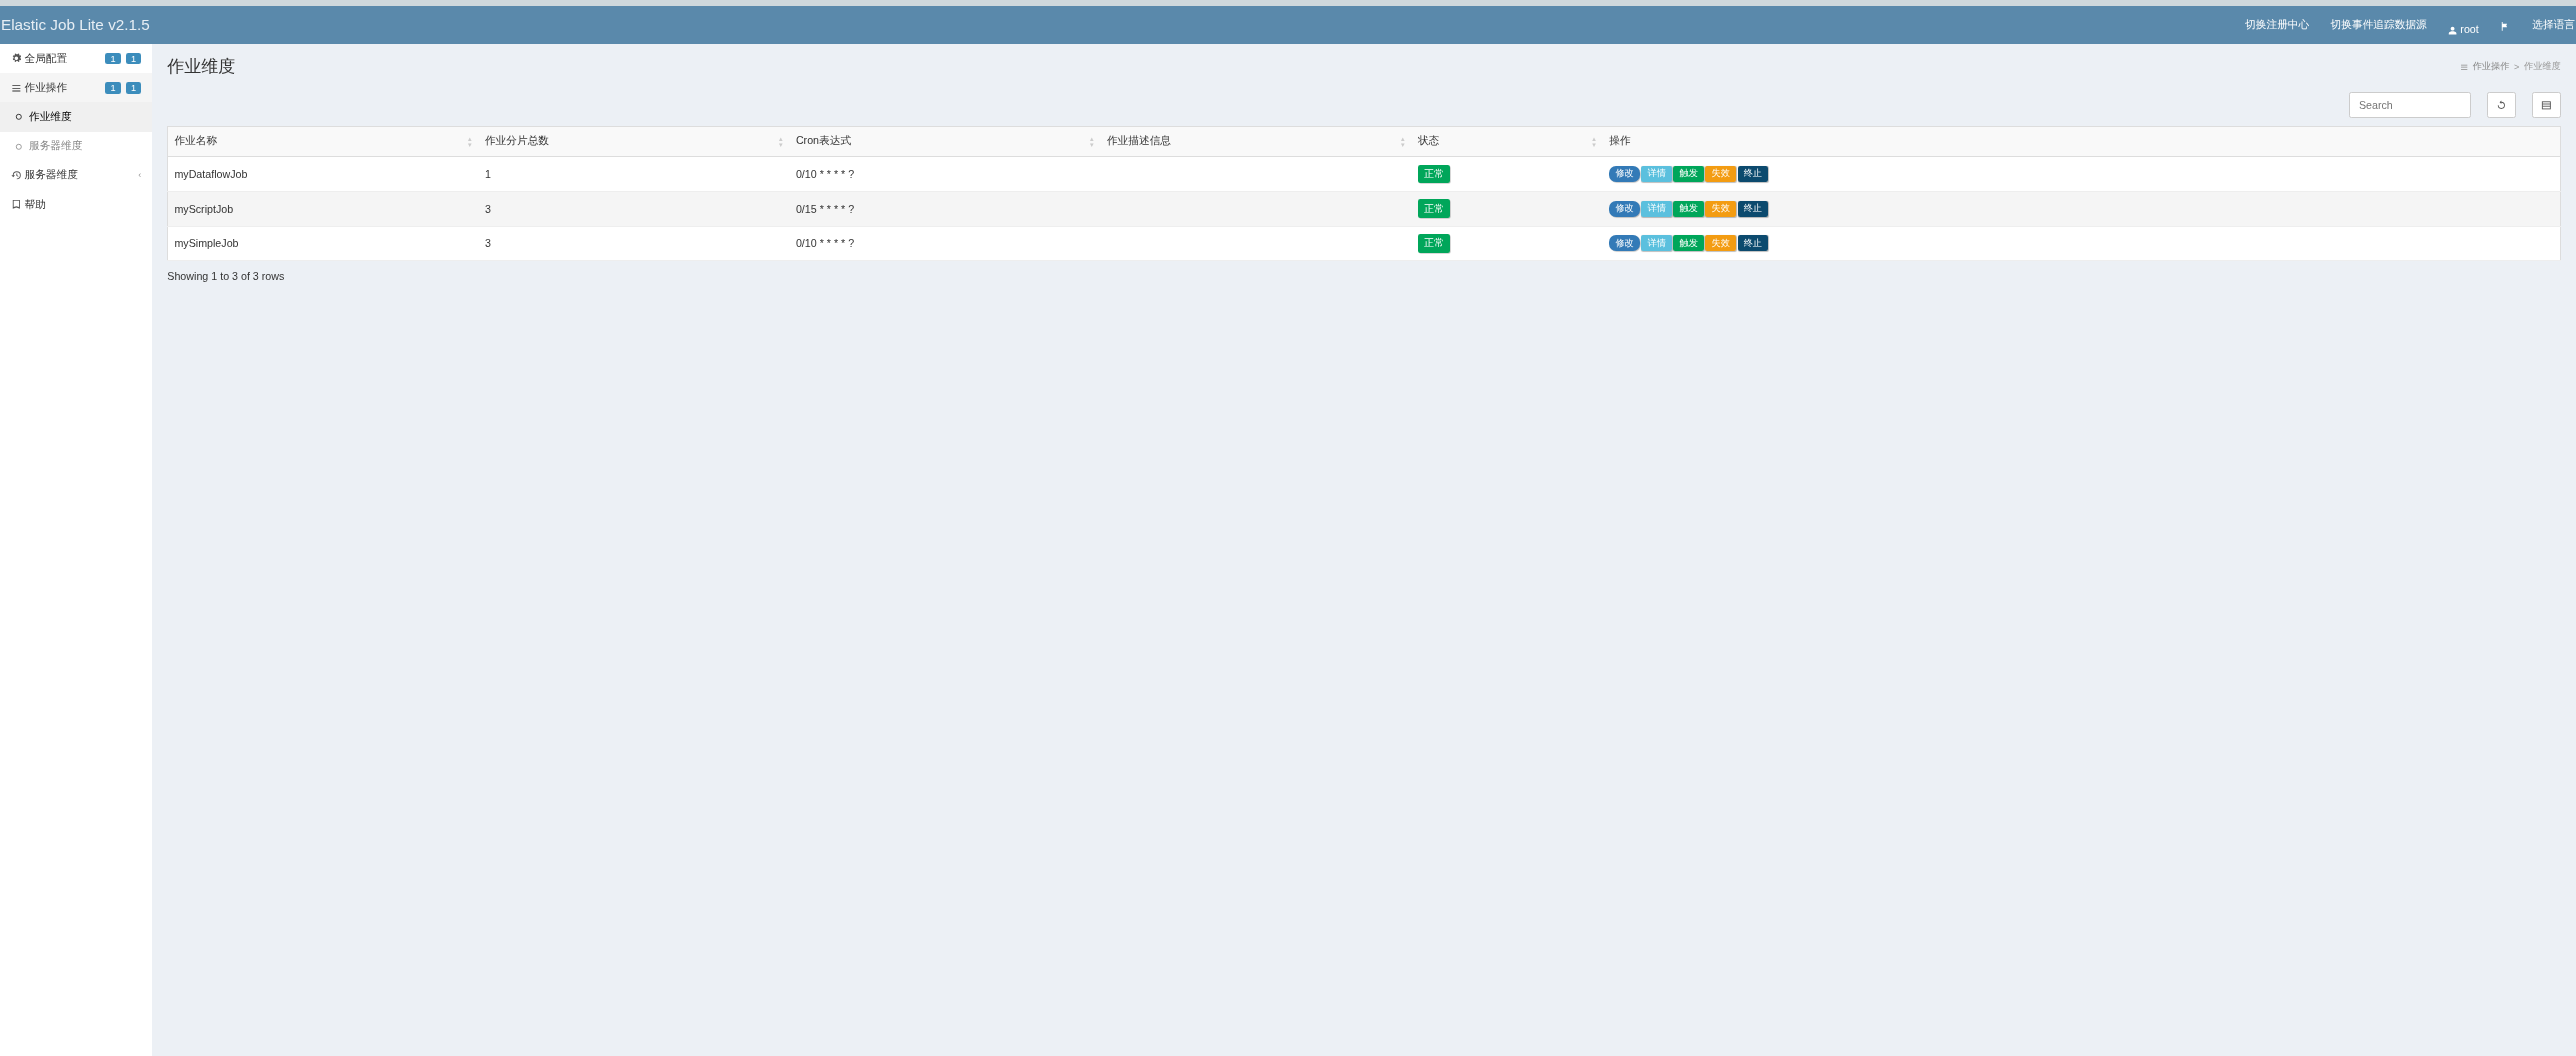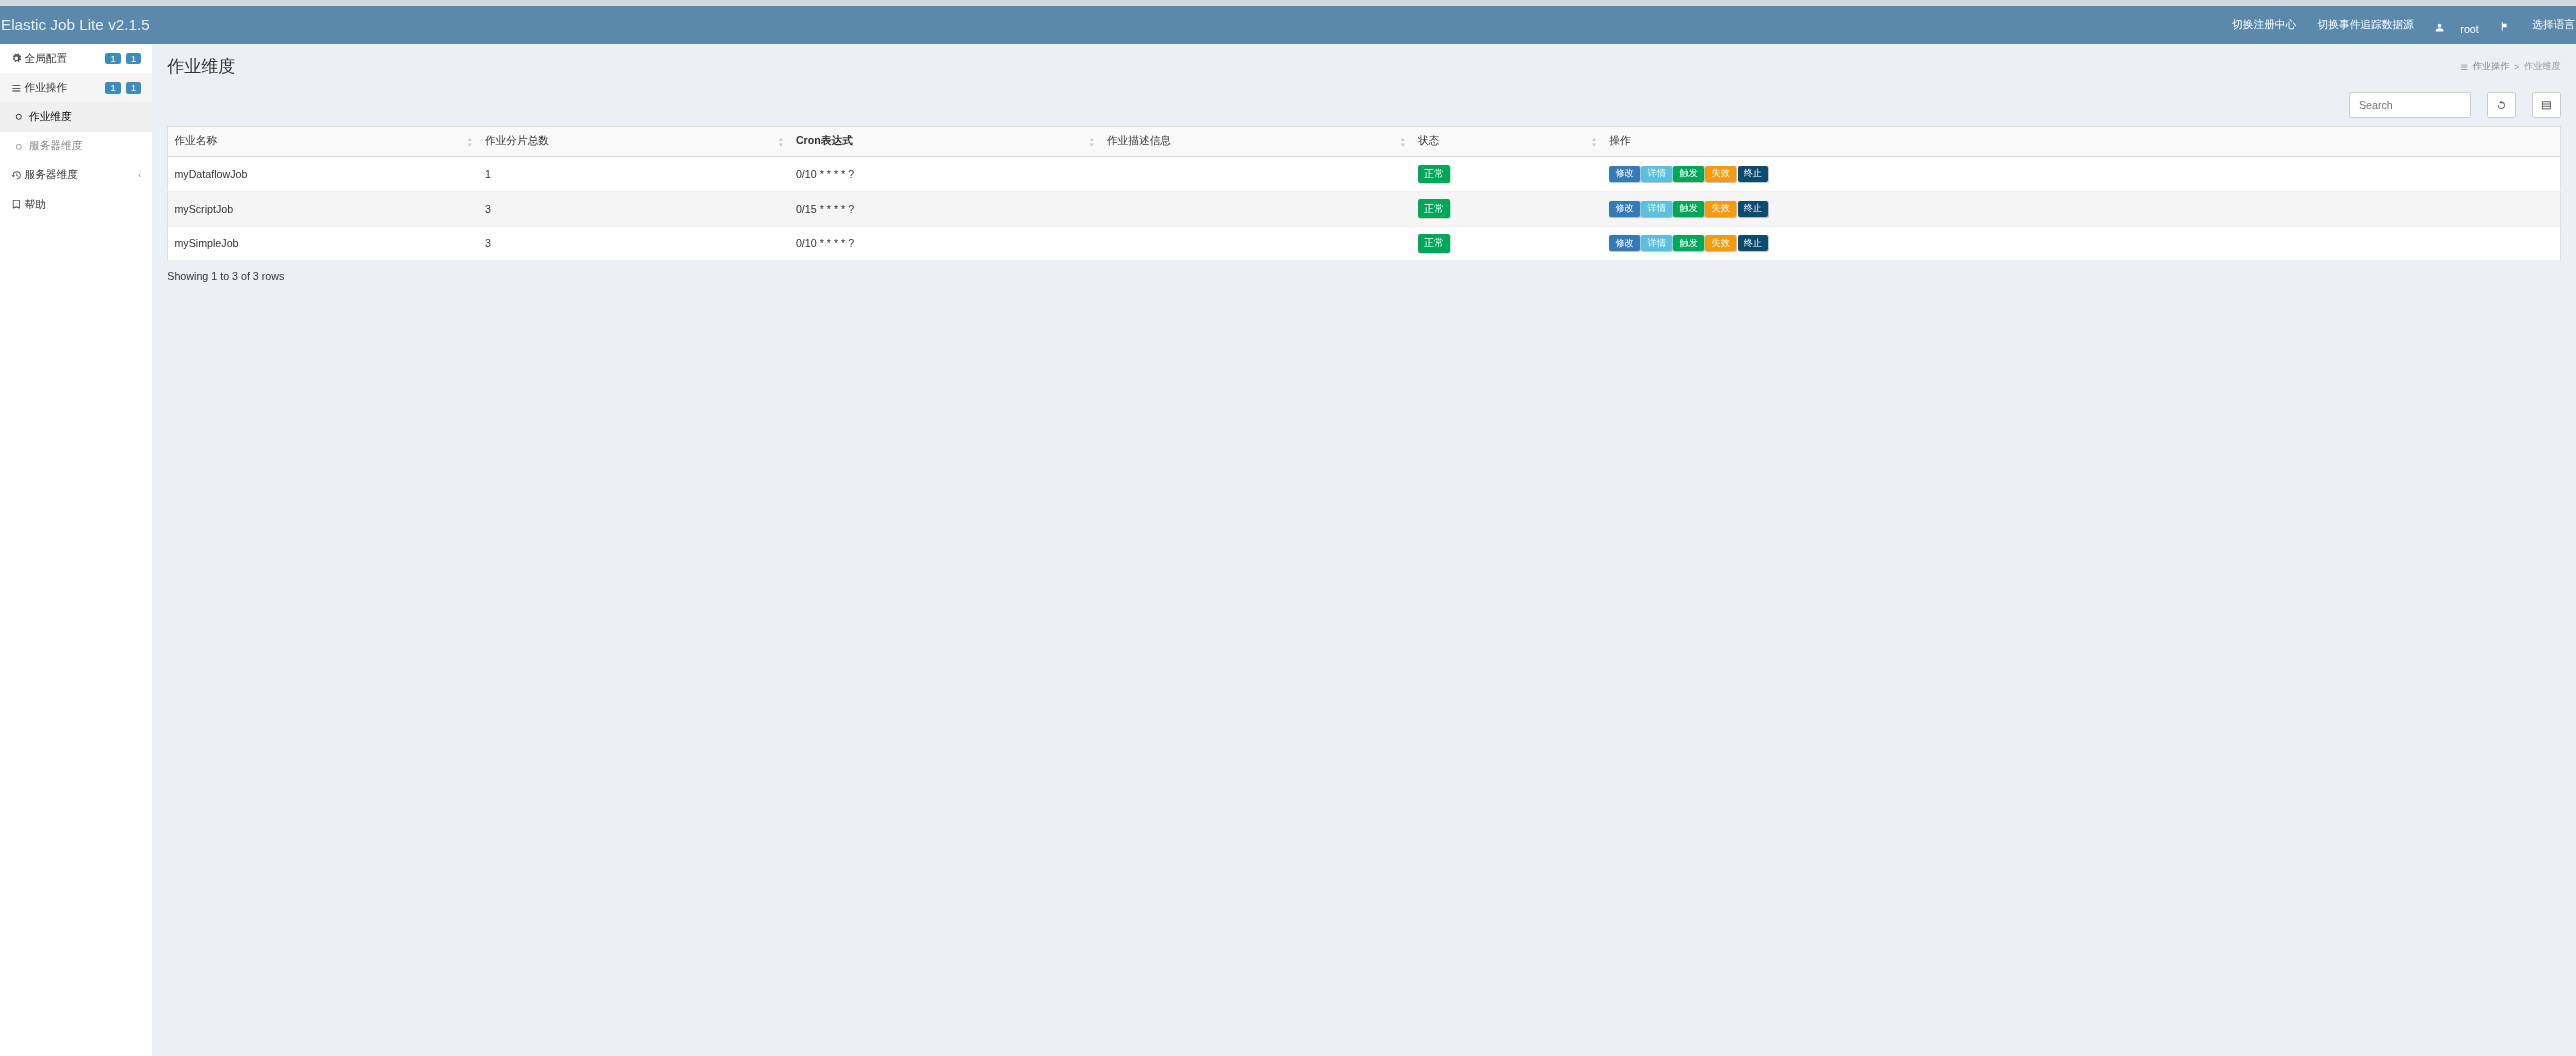--- a/index.html
+++ b/index.html
@@ -4,21 +4,21 @@
 <style>
 * { box-sizing: border-box; margin: 0; padding: 0; }
 body { font-family: -apple-system, BlinkMacSystemFont, "Segoe UI", Helvetica, Arial, sans-serif; font-size: 10.7px; color: #333; background: #ecf0f5; }
 
 .topbar-stripe { height: 6.1px; background: #cfd8dc; }
 
 .navbar { background: #5a89ab; height: 38px; display: flex; align-items: center; padding: 0 1px; color: #fff; }
 .brand { font-size: 15.3px; font-weight: 300; color: #e6eef4; }
 .navbar-right { margin-left: auto; display: flex; align-items: center; gap: 21.4px; }
 .nav-link { color: #fff; cursor: pointer; }
-.user-icon-wrap { display: inline-flex; align-items: flex-start; gap: 16px; margin-top: 8px; }
+.user-icon-wrap { display: inline-flex; align-items: flex-end; gap: 3px; margin-top: 8px; }
 .flag-icon { display: inline-block; }
 
 .layout { display: flex; min-height: calc(100vh - 44px); }
 .sidebar { width: 152px; background: #fff; }
 .sidebar-item { display: flex; align-items: center; padding: 7.6px 10.7px; cursor: pointer; color: #333; border-bottom: 0; }
 .sidebar-item .badges { margin-left: auto; display: flex; gap: 4.6px; }
 .sidebar-item.active { background: #f5f5f5; }
 .sidebar-sub { padding: 7.6px 10.7px 7.6px 15.3px; cursor: pointer; color: #444; }
 .sidebar-sub.active { background: #f0f0f0; color: #000; }
 .sidebar-sub.muted { color: #888; }
@@ -33,29 +33,29 @@
 .breadcrumb { margin-left: auto; font-size: 9.2px; color: #999; display: flex; align-items: center; gap: 4.6px; }
 .breadcrumb a { color: #888; text-decoration: none; }
 
 .toolbar { display: flex; justify-content: flex-end; gap: 16px; margin-bottom: 7.6px; }
 .search-input { height: 26px; padding: 4.6px 9.2px; border: 0.8px solid #ccc; border-radius: 2.3px; width: 122px; font-size: 10.7px; }
 .icon-btn { height: 26px; width: 29px; border: 0.8px solid #ccc; background: #fff; border-radius: 2.3px; cursor: pointer; display: flex; align-items: center; justify-content: center; }
 
 .table { width: 100%; border-collapse: collapse; background: #fff; border: 0.8px solid #ddd; }
 .table th, .table td { padding: 7.6px 6.1px; text-align: left; border-bottom: 0.8px solid #eee; }
 .table th { background: #f9f9f9; border-bottom: 0.8px solid #ddd; font-weight: 400; position: relative; }
-.table th.bold { font-weight: 700; }
+.table th.bold { font-weight: 400; }
 .table th .sort-icons { position: absolute; right: 6.1px; top: 50%; transform: translateY(-50%); font-size: 6.1px; color: #ccc; line-height: 5.3px; }
 .table tbody tr:nth-child(even) { background: #f5f5f5; }
 .table tbody tr:nth-child(odd) { background: #fff; }
 
 .status-badge { background: #00a65a; color: #fff; padding: 2.3px 6.1px; border-radius: 2.3px; font-size: 10px; display: inline-block; box-shadow: 0.8px 0.8px 0 rgba(0,0,0,0.2); }
 
 .btn-xs { padding: 1.5px 6.1px; font-size: 9.2px; border-radius: 2.3px; border: none; color: #fff; cursor: pointer; margin-right: 1.5px; box-shadow: 0.8px 0.8px 0.8px rgba(0,0,0,0.25); }
-.btn-primary { background: #337ab7; }
+.btn-primary { background: #337ab7; border-radius: 7px; }
 .btn-info { background: #5bc0de; }
 .btn-success { background: #00a65a; }
 .btn-warning { background: #f39c12; }
 .btn-danger { background: #0c4a6e; }
 
 .table-footer { padding: 9.2px 0; color: #333; }
 
 .col-name { width: 13%; }
 .col-shard { width: 13%; margin-left: 24px; }
 .col-cron { width: 13%; }

